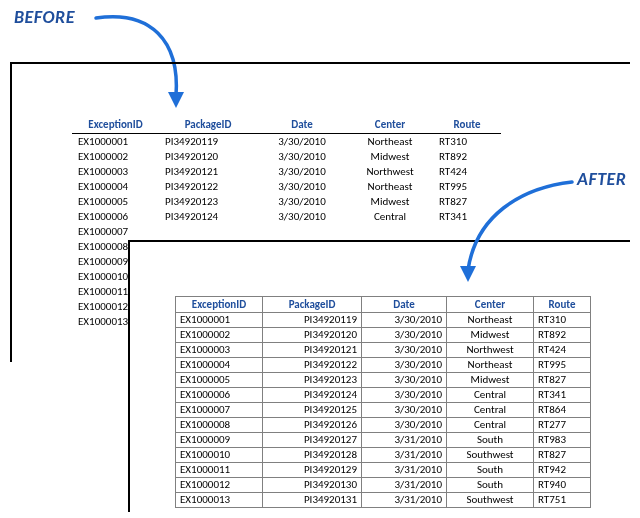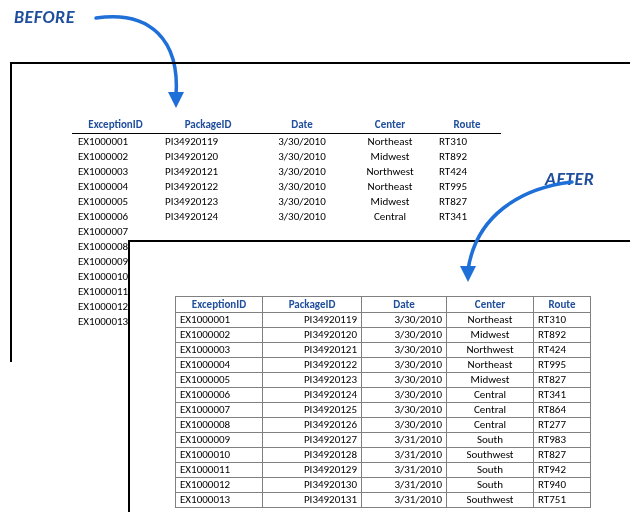--- a/index.html
+++ b/index.html
@@ -20,21 +20,21 @@
   }
   .label-before, .label-after {
     position: absolute;
     font-style: italic;
     font-weight: 700;
     font-size: 18px;
     color: #1f4e9c;
     letter-spacing: 0.5px;
   }
   .label-before { left: 14px; top: 6px; }
-  .label-after  { left: 545px; top: 168px; }
+  .label-after  { left: 577px; top: 168px; }
 
   svg.arrow { position: absolute; overflow: visible; }
 
   
   .before-frame {
     position: absolute;
     left: 10px;
     top: 62px;
     width: 620px;
     height: 300px; 

